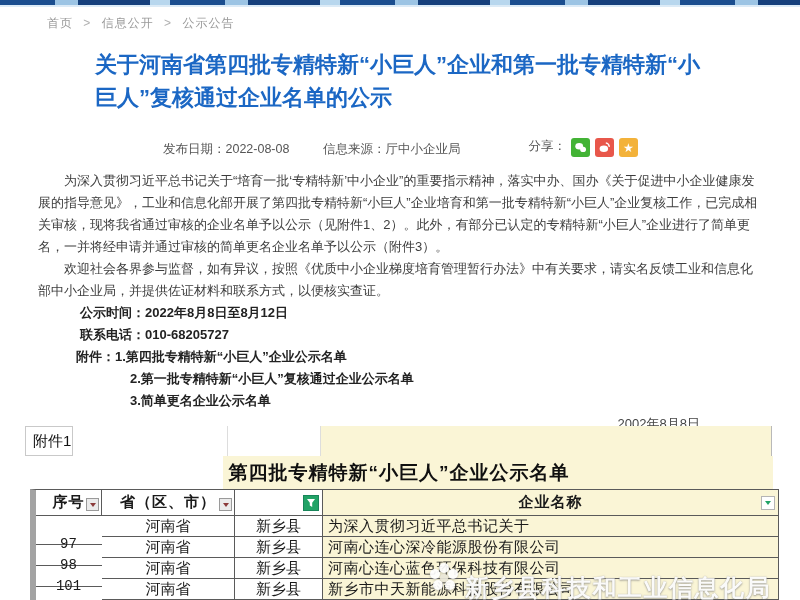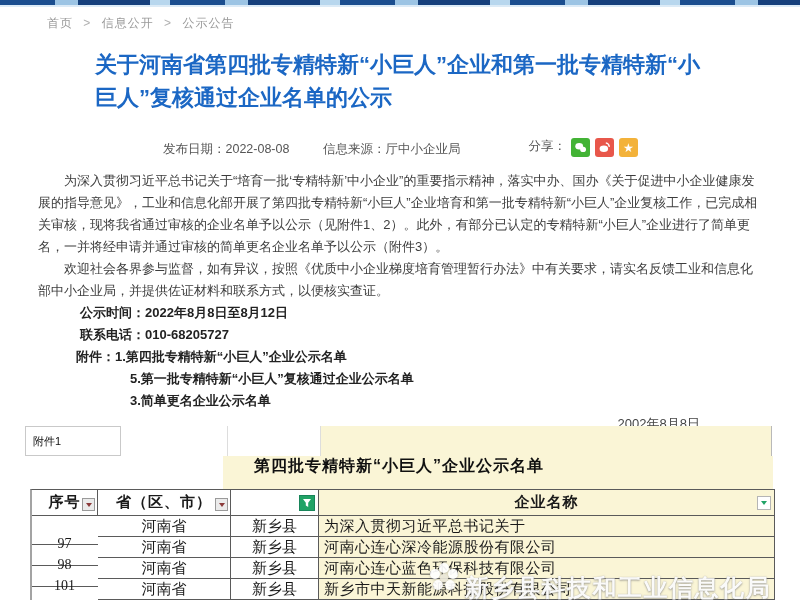--- a/index.html
+++ b/index.html
@@ -35,35 +35,35 @@
   .article p{margin:0;text-indent:2em;}
   .info-line{padding-left:42px;font-weight:600;color:#222;}
   .attach-row{display:flex;font-weight:bold;color:#222;}
   .attach-row.indent{padding-left:92px;}
   .attach-label{white-space:nowrap;padding-left:38px;}
   .attach-link{cursor:pointer;}
   .sign-date{text-align:right;padding-right:62px;color:#444;margin-top:1px;}
 
   
   .sheet{position:absolute;top:425px;left:0;width:800px;height:180px;}
-  .attach1-cell{position:absolute;left:25px;top:1px;width:96px;height:30px;
+  .attach1-cell{position:absolute;left:25px;top:1px;width:48px;height:30px;
     border:1px solid #c9c9c9;display:flex;align-items:center;padding-left:7px;
-    font-size:11px;color:#111;background:#fff;box-sizing:border-box;}
+    font-size:15px;color:#111;background:#fff;box-sizing:border-box;}
   .sheet-vline{position:absolute;left:227px;top:1px;width:1px;height:30px;background:#ddd;}
   .sheet-ystrip{position:absolute;left:320px;top:1px;width:452px;height:30px;background:#faf5d6;
     border-left:1px solid #ddd;border-right:1px solid #b9b9b9;box-sizing:border-box;}
   .sheet-title-row{position:absolute;top:31px;left:25px;width:748px;height:33px;
-    display:flex;align-items:flex-start;justify-content:center;
-    font-size:16px;font-weight:bold;color:#101010;letter-spacing:1px;
+    display:flex;align-items:center;justify-content:center;
+    font-size:19px;font-weight:bold;color:#101010;letter-spacing:1px;
     background:linear-gradient(90deg,#ffffff 0 198px,#faf5d6 198px 100%);}
 
   .tbl{position:absolute;top:64px;left:30px;width:743px;
     display:grid;grid-template-columns:66px 133px 88px 1fr;grid-template-rows:26px repeat(4,21px);
-    border-top:1px solid #5a5a5a;border-left:2px solid #a3a3a3;
-    font-family:Liberation Serif, serif;}
+    border-top:1px solid #5a5a5a;border-left:6px solid #a3a3a3;
+    font-family:Liberation Mono, monospace;}
   .cell{border-right:1px solid #5a5a5a;border-bottom:1px solid #5a5a5a;
     display:flex;align-items:center;justify-content:center;position:relative;
     font-size:15px;color:#1a1a1a;background:#fff;box-sizing:border-box;}
   .cell.head{font-weight:bold;letter-spacing:1px;}
   .cell.yellow{background:#faf5d6;}
   .cell.name{justify-content:flex-start;padding-left:5px;letter-spacing:0.5px;}
   .cell.num{font-size:14px;margin-top:28px;}
 
   
   .fbtn-gray{position:absolute;right:2px;bottom:4px;width:13px;height:13px;background:#ebebeb;
@@ -122,21 +122,21 @@
   <div class="article">
     <p>为深入贯彻习近平总书记关于“培育一批‘专精特新’中小企业”的重要指示精神，落实中办、国办《关于促进中小企业健康发展的指导意见》，工业和信息化部开展了第四批专精特新“小巨人”企业培育和第一批专精特新“小巨人”企业复核工作，已完成相关审核，现将我省通过审核的企业名单予以公示（见附件1、2）。此外，有部分已认定的专精特新“小巨人”企业进行了简单更名，一并将经申请并通过审核的简单更名企业名单予以公示（附件3）。</p>
     <p>欢迎社会各界参与监督，如有异议，按照《优质中小企业梯度培育管理暂行办法》中有关要求，请实名反馈工业和信息化部中小企业局，并提供佐证材料和联系方式，以便核实查证。</p>
     <div class="info-line">公示时间：2022年8月8日至8月12日</div>
     <div class="info-line">联系电话：010-68205727</div>
     <div class="attach-row">
       <span class="attach-label">附件：</span>
       <span class="attach-link">1.第四批专精特新“小巨人”企业公示名单</span>
     </div>
     <div class="attach-row indent">
-      <span class="attach-link">5.第一批专精特新“小巨人”复核通过企业公示名单</span>
+      <span class="attach-link">2.第一批专精特新“小巨人”复核通过企业公示名单</span>
     </div>
     <div class="attach-row indent">
       <span class="attach-link">3.简单更名企业公示名单</span>
     </div>
     <div class="sign-date">2002年8月8日</div>
   </div>
 
   <div class="sheet">
     <div class="attach1-cell">附件1</div>
     <div class="sheet-vline"></div>

